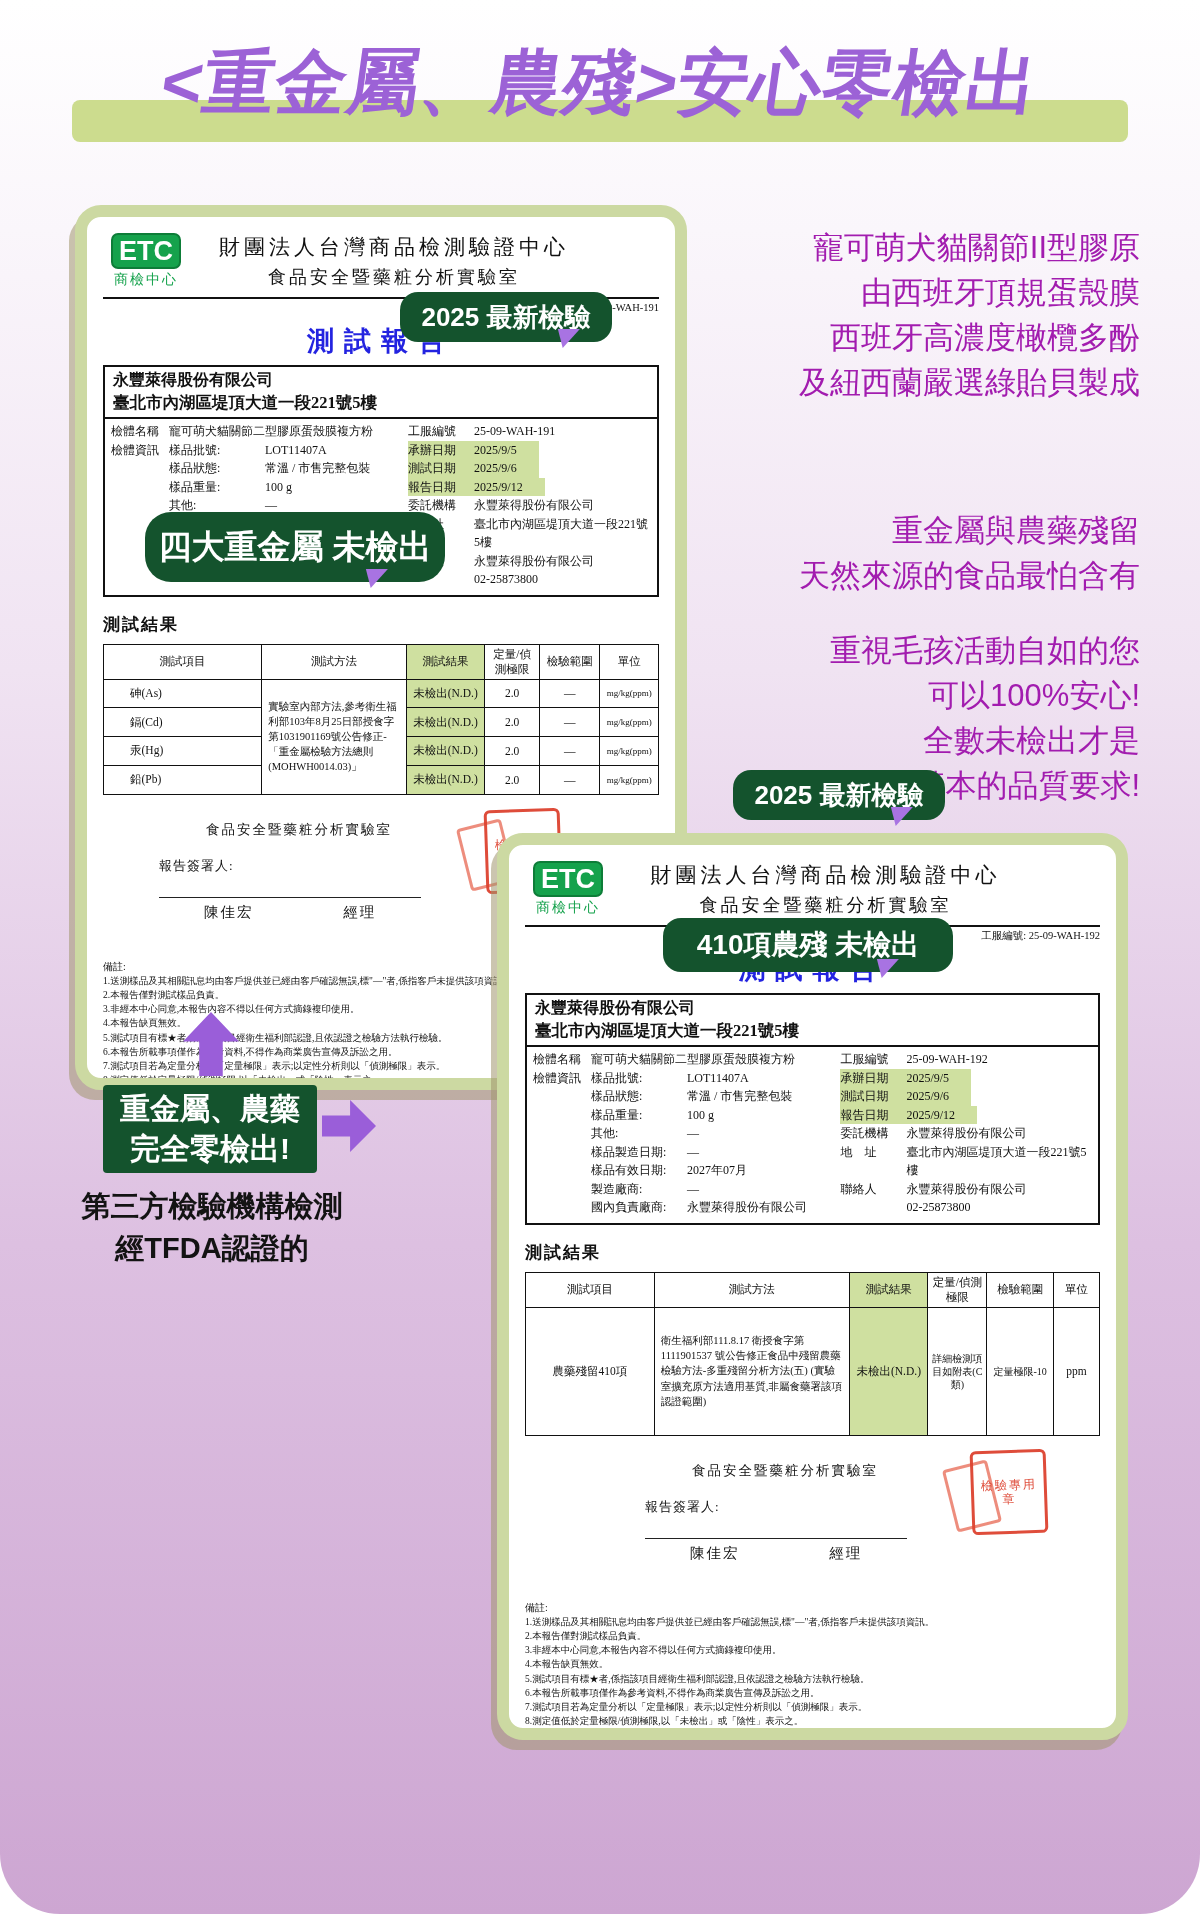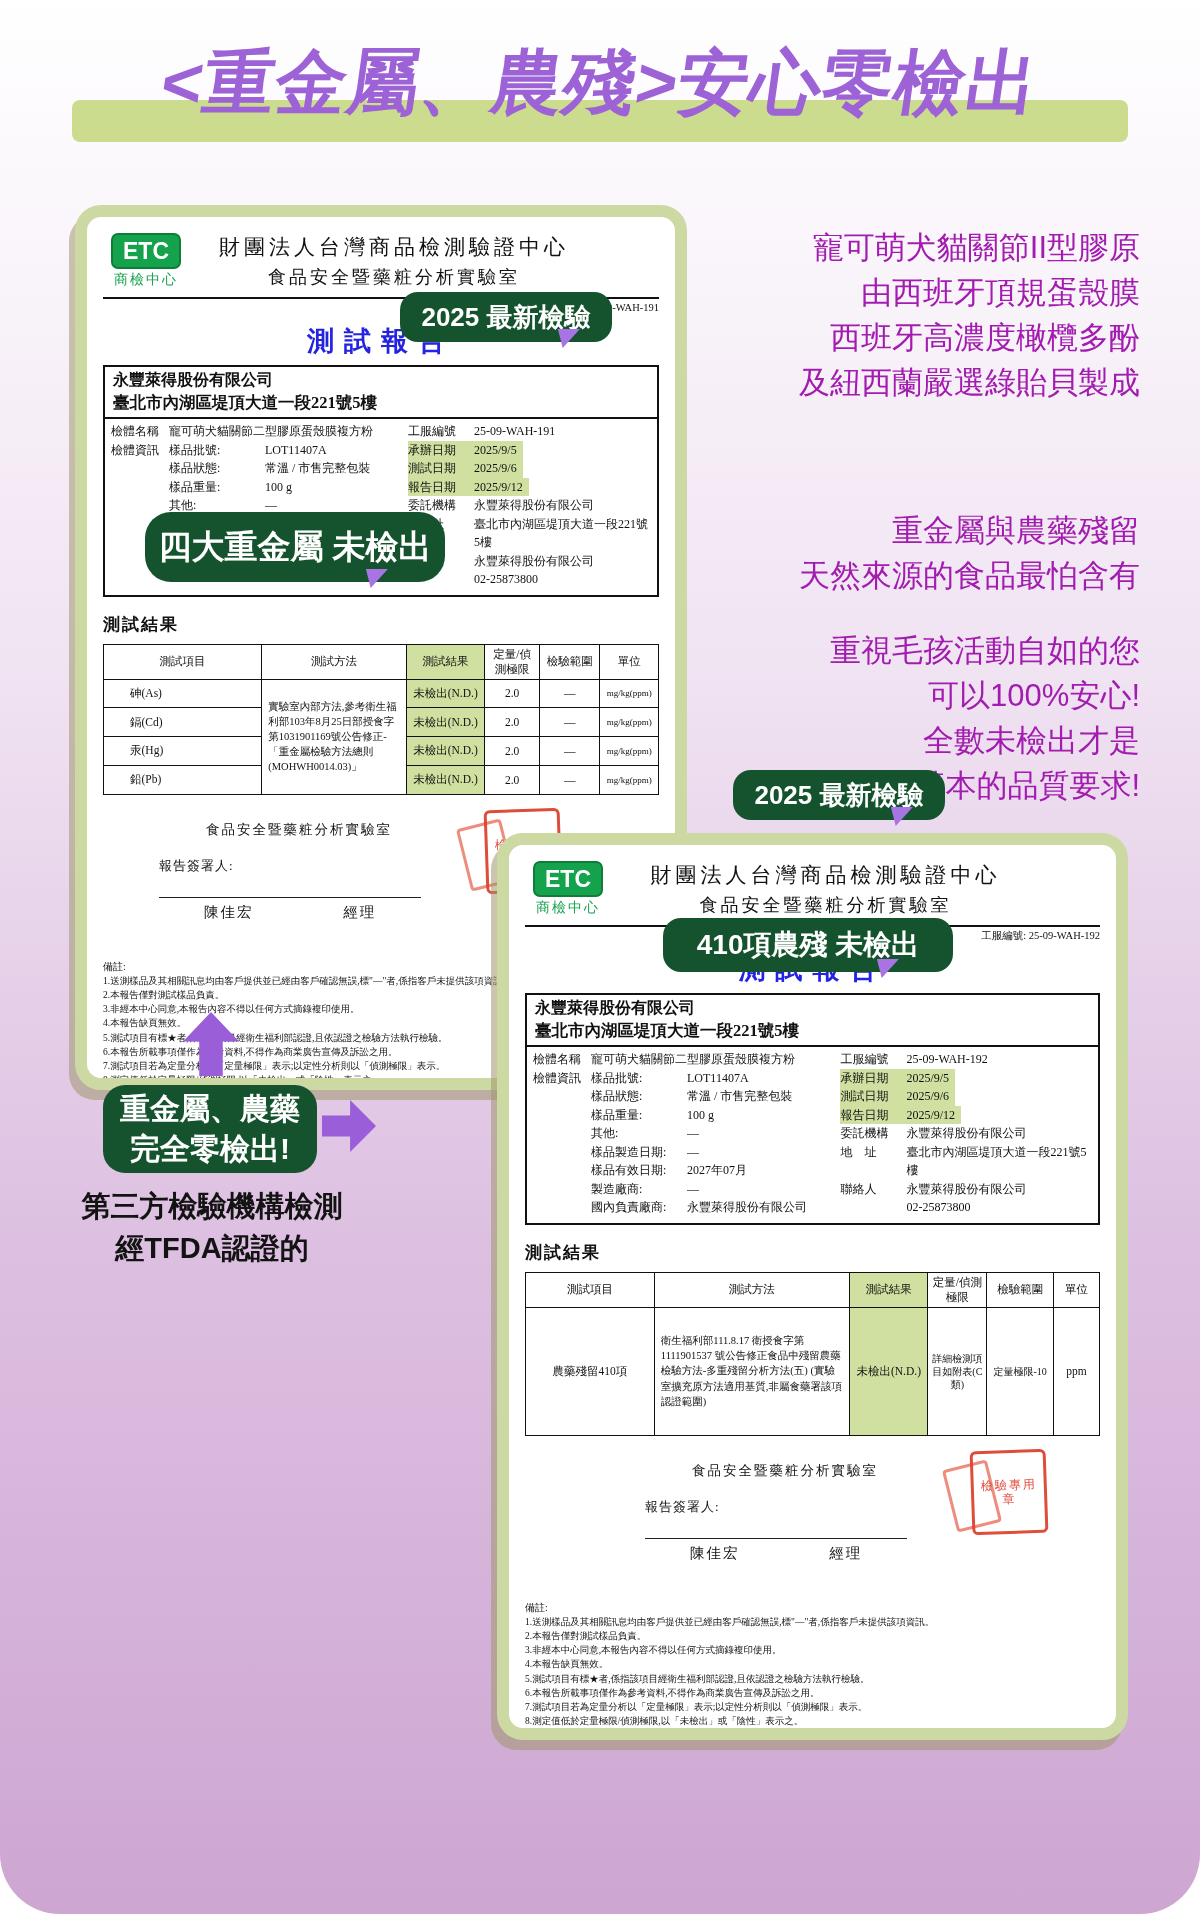--- a/index.html
+++ b/index.html
@@ -13,21 +13,21 @@
       font-size:71px;font-weight:800;color:#9c62d6;transform:skewX(-8deg);letter-spacing:1px;
       font-family:"Liberation Sans","DejaVu Sans",sans-serif;}
   
   .cert{position:absolute;box-sizing:border-box;background:#fff;border:12px solid #ccd9a2;border-radius:26px;
         padding:10px 16px;font-family:"Liberation Serif","DejaVu Serif",serif;color:#111;
         box-shadow:-6px 10px 0 rgba(160,150,110,0.55);overflow:hidden;}
   .cert1{left:75px;top:205px;width:612px;height:885px;z-index:5;}
   .cert2{left:497px;top:833px;width:631px;height:907px;z-index:10;}
   .cert-head{display:flex;align-items:center;margin-top:6px;}
   .logo{width:86px;text-align:center;}
-  .logo-badge{background:#15a24c;color:#fff;font-weight:bold;font-size:23px;line-height:32px;
+  .logo-badge{background:#15a24c;color:#fff;font-weight:bold;font-size:27px;line-height:32px;
       border-radius:7px;width:66px;margin:0 auto;font-family:"Liberation Sans",sans-serif;border:2px solid #0d7d38;}
   .logo-sub{color:#15a24c;font-size:14px;letter-spacing:2px;margin-top:2px;font-family:"Liberation Sans",sans-serif;}
   .org{flex:1;text-align:center;}
   .org1{font-size:21px;letter-spacing:4px;}
   .org2{font-size:18px;letter-spacing:3px;margin-top:4px;}
   .logo-spacer{width:60px;}
   .rule{border-top:2.5px solid #111;margin-top:8px;}
   .jobno{text-align:right;font-size:10.5px;margin-top:2px;}
   .rtitle{text-align:center;color:#2323e0;font-size:27px;font-weight:bold;letter-spacing:10px;margin:8px 0 6px;}
   .infobox{border:2px solid #111;font-size:12.5px;}
@@ -36,21 +36,21 @@
   .fields{display:flex;padding:3px 6px 6px;}
   .fcol-left{width:55%;}
   .fcol-right{width:45%;}
   .frow{display:flex;line-height:18.5px;font-size:12px;}
   .flab{width:58px;flex:none;}
   .fsub{width:96px;flex:none;}
   .fval{flex:1;}
   .rrow{display:flex;line-height:18.5px;font-size:12px;}
   .rlab{width:62px;flex:none;}
   .rval{flex:1;padding-left:4px;}
-  .rrow.hl{background:#cfe0a0;width:fit-content;padding-right:6px;}
+  .rrow.hl{background:#cfe0a0;width:fit-content;padding-right:22px;}
   .rheading{font-weight:bold;font-size:17px;letter-spacing:2px;margin:16px 0 8px;}
   .rtable{border-collapse:collapse;margin:0 auto;font-size:11.5px;}
   .rtable th,.rtable td{border:1.5px solid #111;text-align:center;padding:2px 3px;}
   .rtable th{font-weight:normal;height:30px;}
   .rtable .green{background:#cfe0a0;}
   .rtable td.item{text-align:left;padding-left:26px;}
   .rtable td.method{text-align:left;font-size:10.5px;line-height:1.45;padding:19px 6px;}
   .rtable td.unit{font-size:9px;}
   .rtable td.small{font-size:10px;line-height:1.3;}
   .c1-0{width:158px;} .c1-1{width:140px;} .c1-2{width:74px;} .c1-3{width:50px;} .c1-4{width:56px;} .c1-5{width:52px;}
@@ -80,21 +80,21 @@
   .badge{position:absolute;background:#14532d;color:#fff;font-weight:bold;border-radius:18px;
       display:flex;align-items:center;justify-content:center;z-index:20;
       font-family:"Liberation Sans","DejaVu Sans",sans-serif;}
   .badge::after{content:"";position:absolute;bottom:-17px;left:72%;
       border:11px solid transparent;border-top:19px solid #a873e2;transform:skewX(-18deg);}
   .badge-latest1{left:400px;top:292px;width:212px;height:50px;font-size:26px;}
   .badge-hm{left:145px;top:512px;width:300px;height:70px;font-size:33px;border-radius:26px;}
   .badge-latest2{left:733px;top:770px;width:212px;height:50px;font-size:26px;}
   .badge-pest{left:655px;top:918px;width:290px;height:54px;font-size:28px;margin-left:8px;}
   .badge-zero{left:103px;top:1085px;width:214px;height:88px;font-size:30px;line-height:40px;
-      flex-direction:column;border-radius:22px;}
+      flex-direction:column;border-radius:4px;}
   .badge-zero::after{display:none;}
   
   .arrow-up{position:absolute;left:183px;top:1012px;width:56px;height:64px;background:#9a5ed9;z-index:20;
       clip-path:polygon(50% 0,100% 46%,71% 46%,71% 100%,29% 100%,29% 46%,0 46%);}
   .arrow-right{position:absolute;left:322px;top:1100px;width:54px;height:52px;background:#9a5ed9;z-index:20;
       clip-path:polygon(0 30%,52% 30%,52% 0,100% 50%,52% 100%,52% 70%,0 70%);}
   .tfda{position:absolute;left:52px;top:1185px;width:320px;text-align:center;z-index:20;
       font-weight:700;font-size:29px;line-height:42px;color:#131313;}
 </style>
 </head>

